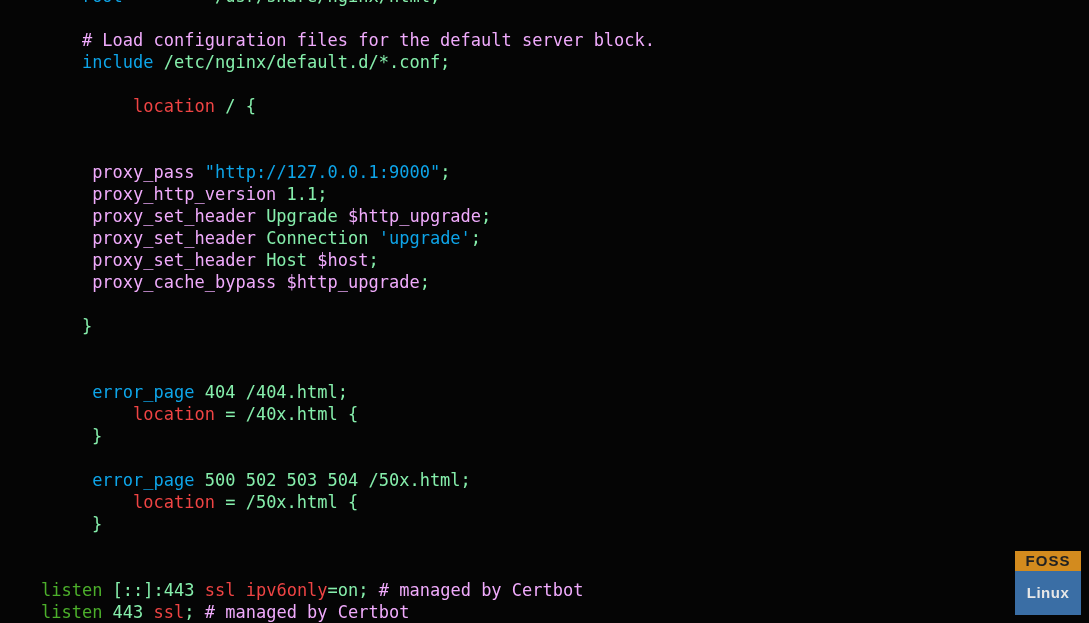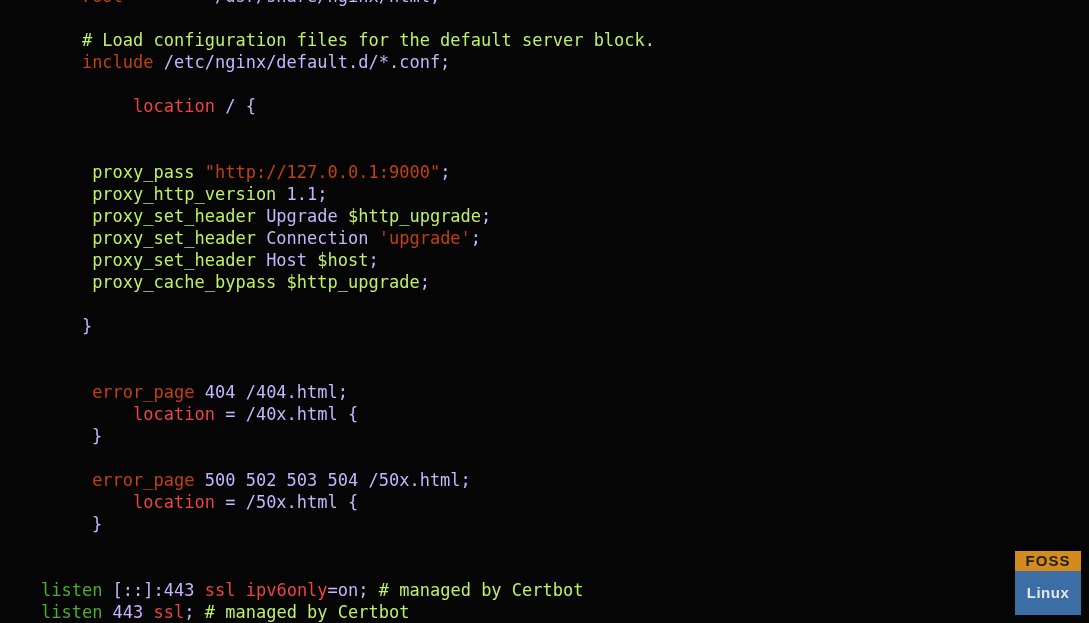--- a/index.html
+++ b/index.html
@@ -16,24 +16,24 @@
   }
   pre.code {
     margin: 0;
     padding: 0;
     white-space: pre;
     color: #e6e6e6;
     position: absolute;
     left: 0;
     top: -15px;
   }
-  .w  { color: #c4b5fd; }  
-  .rd { color: #c2410c; margin-top: 8px; }  
+  .w  { color: #86efac; }  
+  .rd { color: #0ea5e9; margin-top: 8px; }  
   .gn { color: #4caf2b; margin-top: 40px; }  
-  .cy { color: #bef264; }  
+  .cy { color: #f0abfc; }  
   .or { color: #ef4444; }  
 
   .watermark {
     position: absolute;
     right: 8px;
     bottom: 8px;
     width: 66px;
     text-align: center;
     font-family: Arial, sans-serif;
     font-weight: bold;

